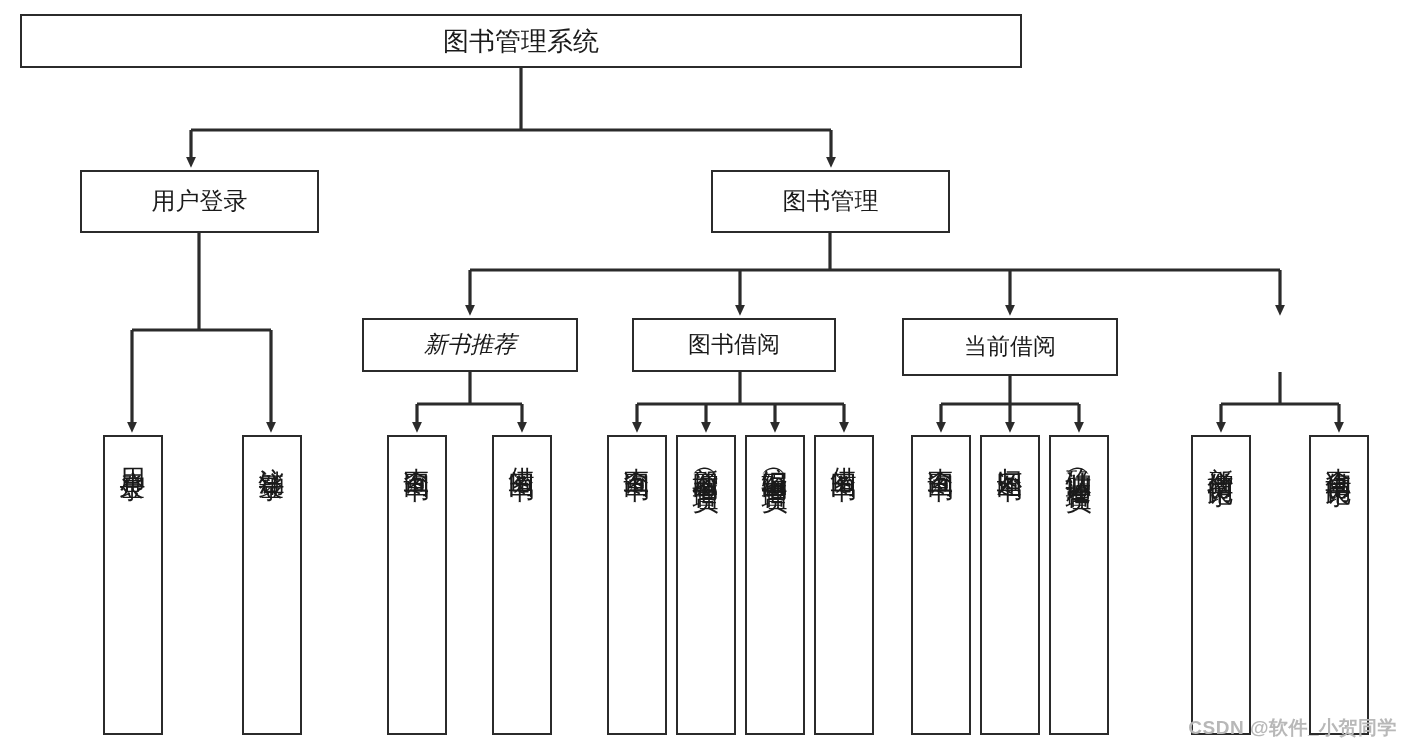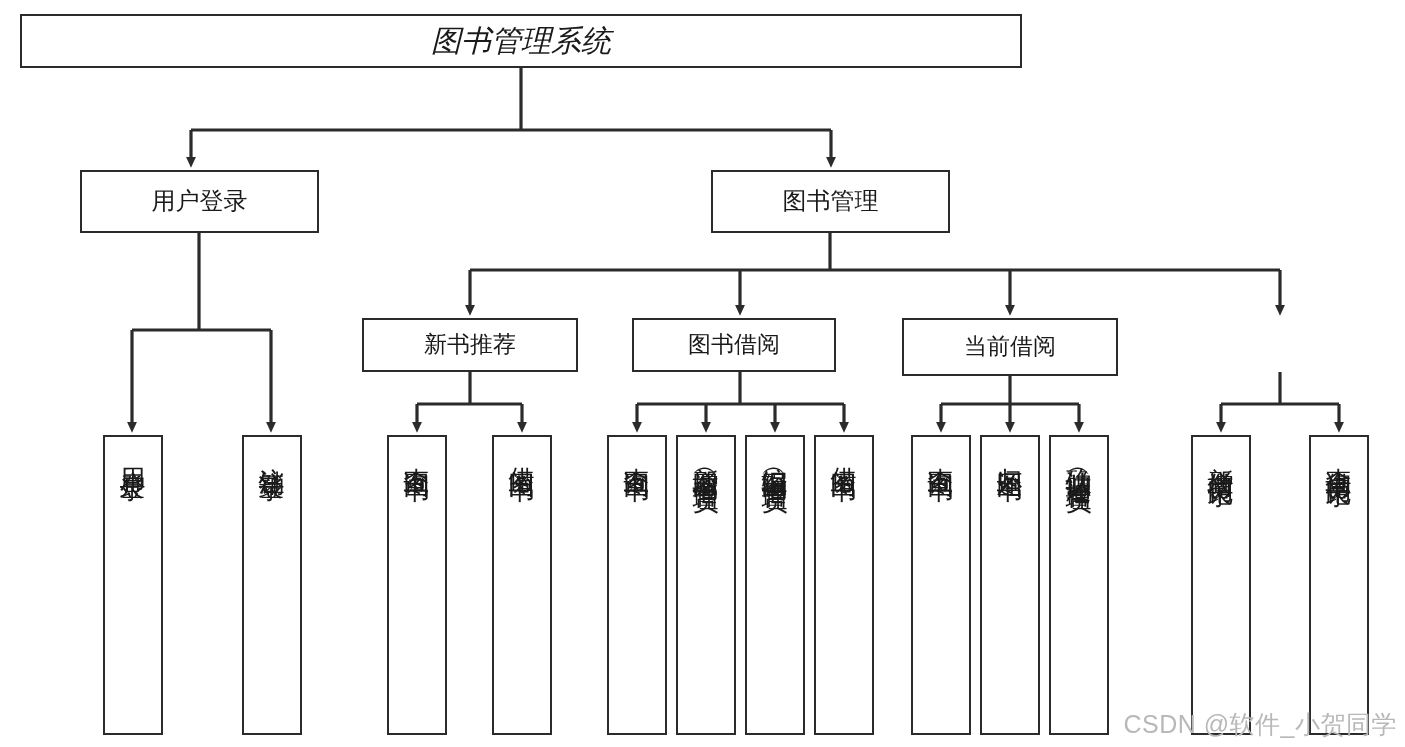--- a/index.html
+++ b/index.html
@@ -30,43 +30,44 @@
     justify-content:center;
     color:#1a1a1a;
     z-index:2;
   }
   .node .label{
     display:block;
     text-align:center;
     line-height:1.18;
     white-space:nowrap;
   }
-  .node.root .label{font-size:30px;font-style:italic;}
+  .node.root .label{font-size:26px;}
   .node.lvl1 .label{font-size:24px;}
   .node.lvl2 .label{font-size:23px;}
   .node.leaf{
     align-items:flex-start;
     padding-top:10px;
   }
   .node.leaf .label{
     font-size:26px;
     writing-mode:vertical-rl;
     text-orientation:upright;
     letter-spacing:3px;
     line-height:1;
   }
   #watermark{
     position:absolute;
     right:8px;
     bottom:6px;
-    font-size:25px;
+    font-size:19px;
     color:#b8b8b8;
     letter-spacing:0.5px;
     z-index:5;
     white-space:nowrap;
+    font-weight:bold;
   }
 </style>
 </head>
 <body>
 
 <div id="stage">
 
   <svg id="edges" viewBox="0 0 1405 747" width="1405" height="747">
     <defs>
       <marker id="arrow" markerWidth="11" markerHeight="11" refX="1.2" refY="5" orient="auto" markerUnits="userSpaceOnUse">
@@ -121,21 +122,21 @@
     <span class="label">图书管理系统</span>
   </div>
 
   <div class="node lvl1" style="left:80px;top:170px;width:239px;height:63px;">
     <span class="label">用户登录</span>
   </div>
   <div class="node lvl1" style="left:711px;top:170px;width:239px;height:63px;">
     <span class="label">图书管理</span>
   </div>
 
-  <div class="node lvl2" style="left:362px;top:318px;width:216px;height:54px;">
+  <div class="node lvl2" style="left:362px;top:318px;width:216px;height:54px;font-style:italic;">
     <span class="label">新书推荐</span>
   </div>
   <div class="node lvl2" style="left:632px;top:318px;width:204px;height:54px;">
     <span class="label">图书借阅</span>
   </div>
   <div class="node lvl2" style="left:902px;top:318px;width:216px;height:58px;">
     <span class="label">当前借阅</span>
   </div>
 
   <div class="node leaf" style="left:103px;top:435px;width:60px;height:300px;">

